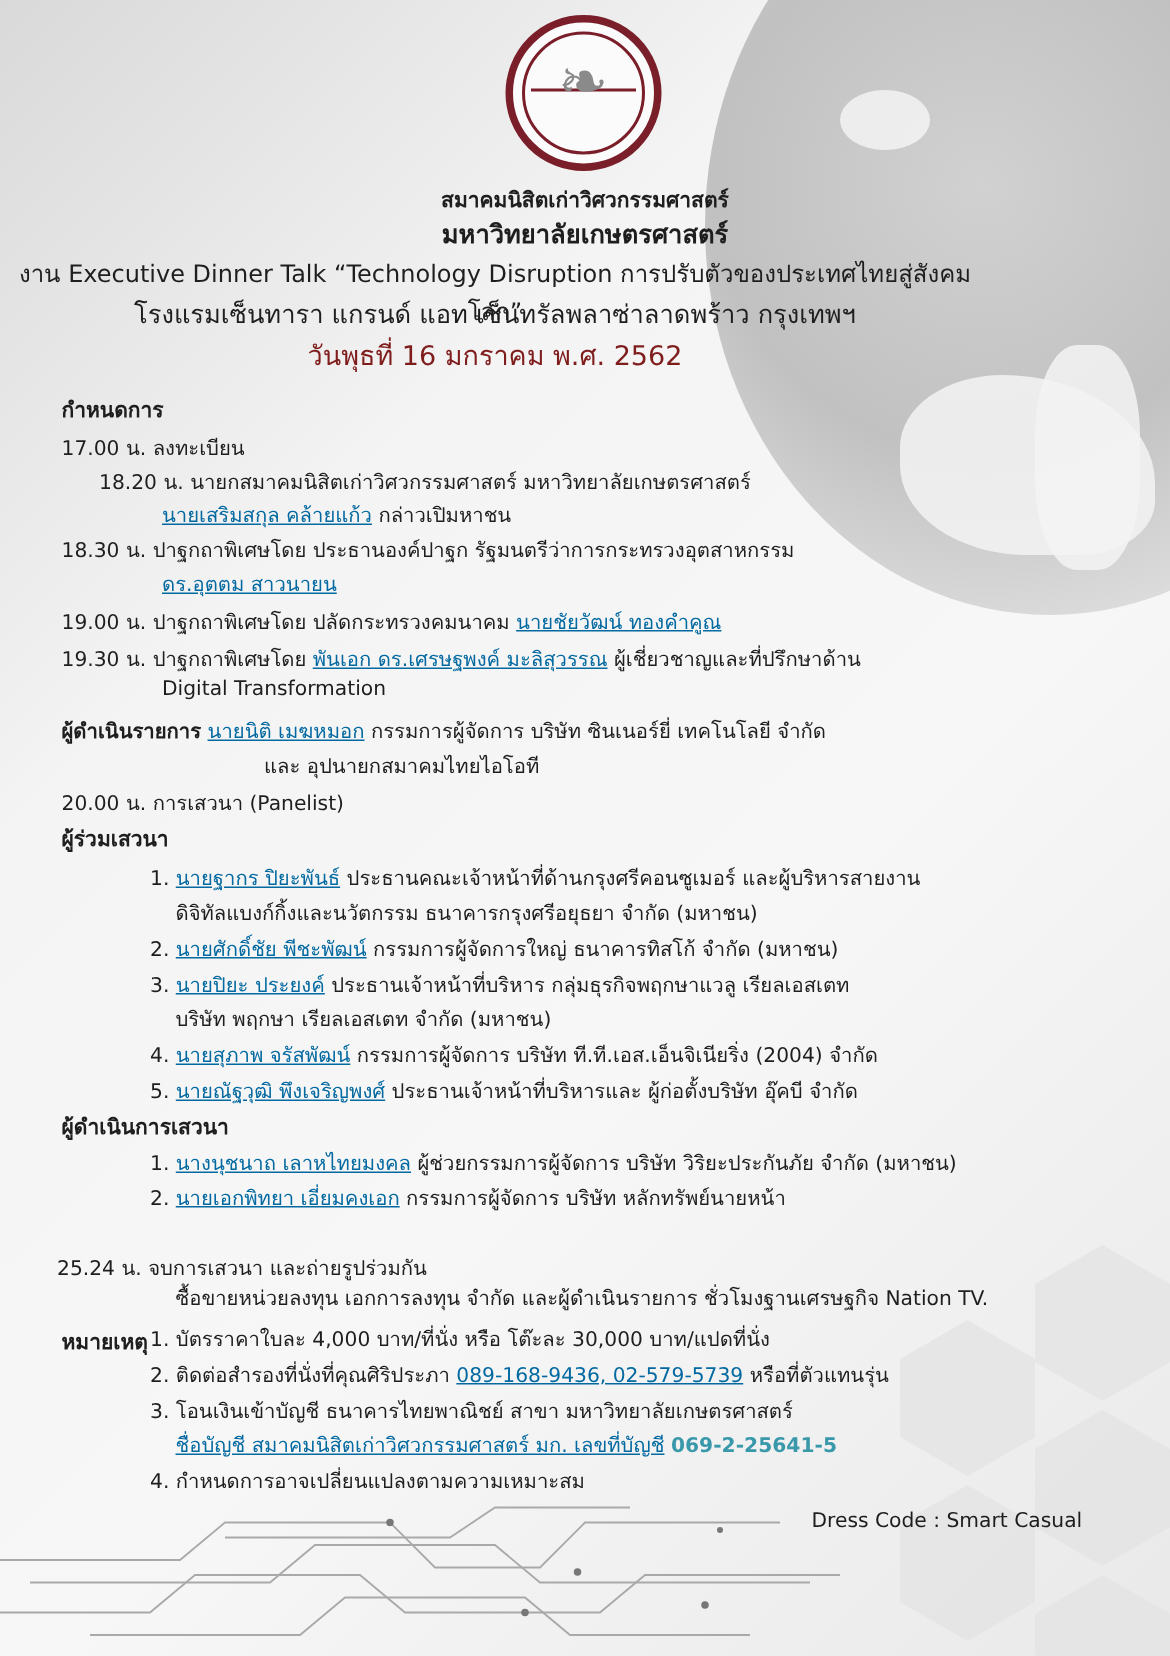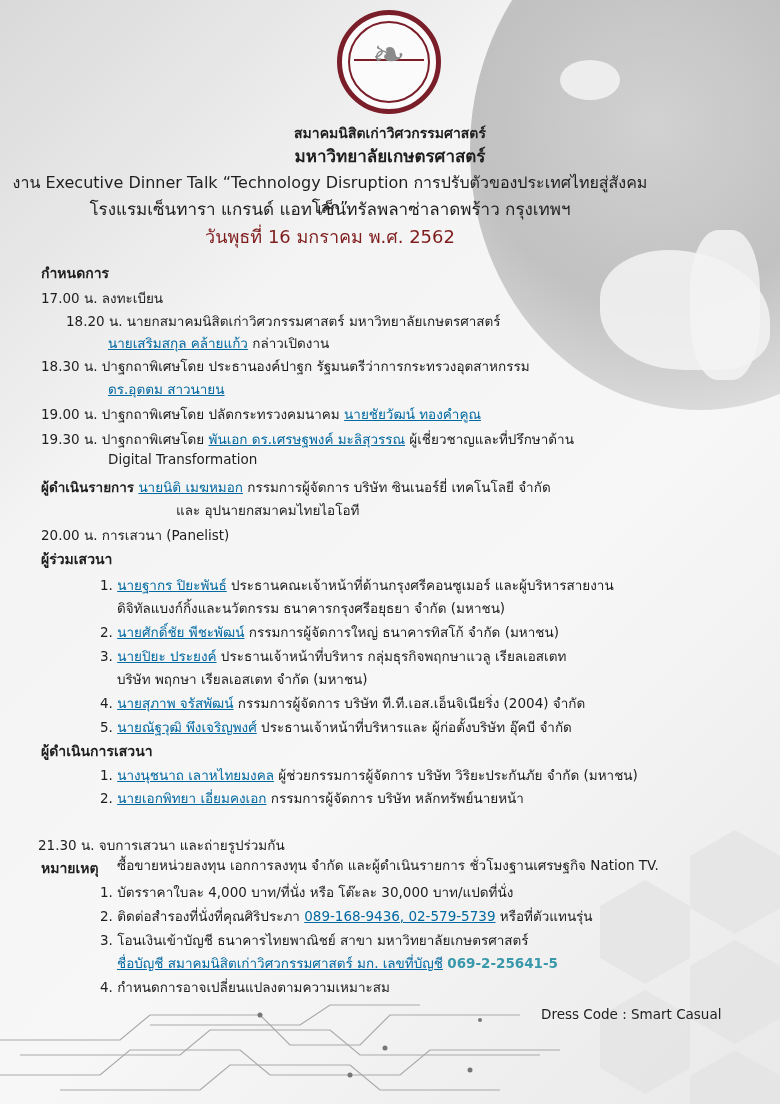--- a/index.html
+++ b/index.html
@@ -98,21 +98,21 @@
   <div class="row" style="left:41px;top:287px;">
     <span>17.00 น.</span>
     <span>ลงทะเบียน</span>
   </div>
   <div class="row" style="left:41px;top:310px;margin-left:25px;">
     <span>18.20 น.</span>
     <span>นายกสมาคมนิสิตเก่าวิศวกรรมศาสตร์ มหาวิทยาลัยเกษตรศาสตร์</span>
   </div>
   <div class="row" style="left:108px;top:332px;">
     <span class="hl">นายเสริมสกุล คล้ายแก้ว</span>
-    <span>กล่าวเปิดงาน</span>
+    <span>กล่าวเปิมหาชน</span>
   </div>
   <div class="row" style="left:41px;top:355px;">
     <span>18.30 น.</span>
     <span>ปาฐกถาพิเศษโดย ประธานองค์ปาฐก รัฐมนตรีว่าการกระทรวงอุตสาหกรรม</span>
   </div>
   <div class="row" style="left:108px;top:378px;">
     <span class="hl">ดร.อุตตม สาวนายน</span>
   </div>
   <div class="row" style="left:41px;top:403px;">
     <span>19.00 น.</span>
@@ -182,25 +182,25 @@
   </div>
   <div class="row" style="left:100px;top:787px;">
     <span>2.</span>
     <span class="hl">นายเอกพิทยา เอี่ยมคงเอก</span>
     <span>กรรมการผู้จัดการ บริษัท หลักทรัพย์นายหน้า</span>
   </div>
   <div class="row" style="left:117px;top:838px;margin-top:16px;">
     <span>ซื้อขายหน่วยลงทุน เอกการลงทุน จำกัด และผู้ดำเนินรายการ ชั่วโมงฐานเศรษฐกิจ Nation TV.</span>
   </div>
   <div class="row" style="left:38px;top:834px;">
-    <span>21.30 น.</span>
+    <span>25.24 น.</span>
     <span>จบการเสวนา และถ่ายรูปร่วมกัน</span>
   </div>
 
-  <div class="sec-head" style="top:857px;text-align:center;">หมายเหตุ</div>
+  <div class="sec-head" style="top:883px;text-align:center;">หมายเหตุ</div>
   <div class="row" style="left:100px;top:881px;">
     <span>1.</span>
     <span>บัตรราคาใบละ 4,000 บาท/ที่นั่ง หรือ โต๊ะละ 30,000 บาท/แปดที่นั่ง</span>
   </div>
   <div class="row" style="left:100px;top:905px;">
     <span>2.</span>
     <span>ติดต่อสำรองที่นั่งที่คุณศิริประภา</span>
     <span class="hl">089-168-9436, 02-579-5739</span>
     <span>หรือที่ตัวแทนรุ่น</span>
   </div>

